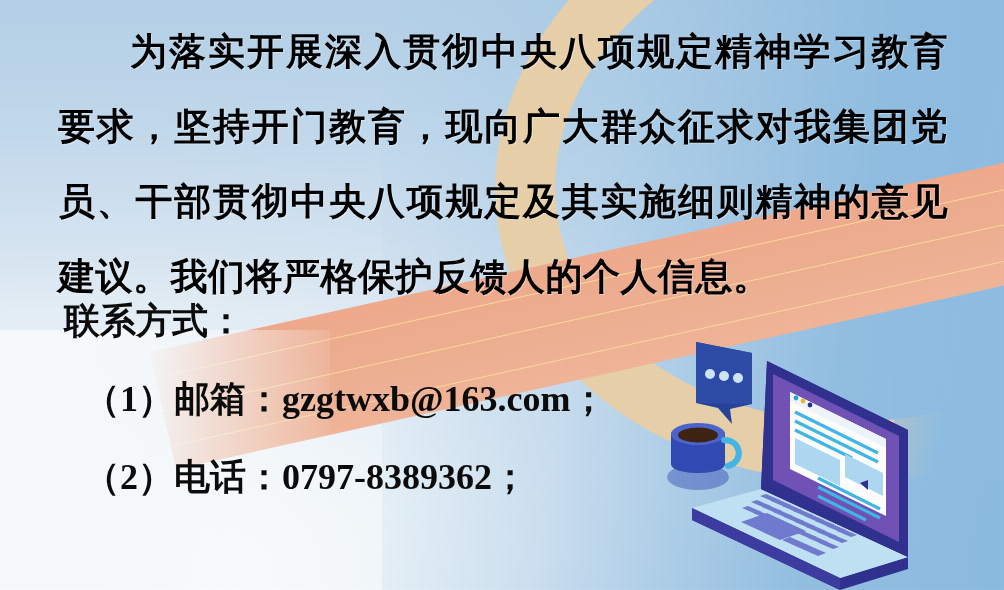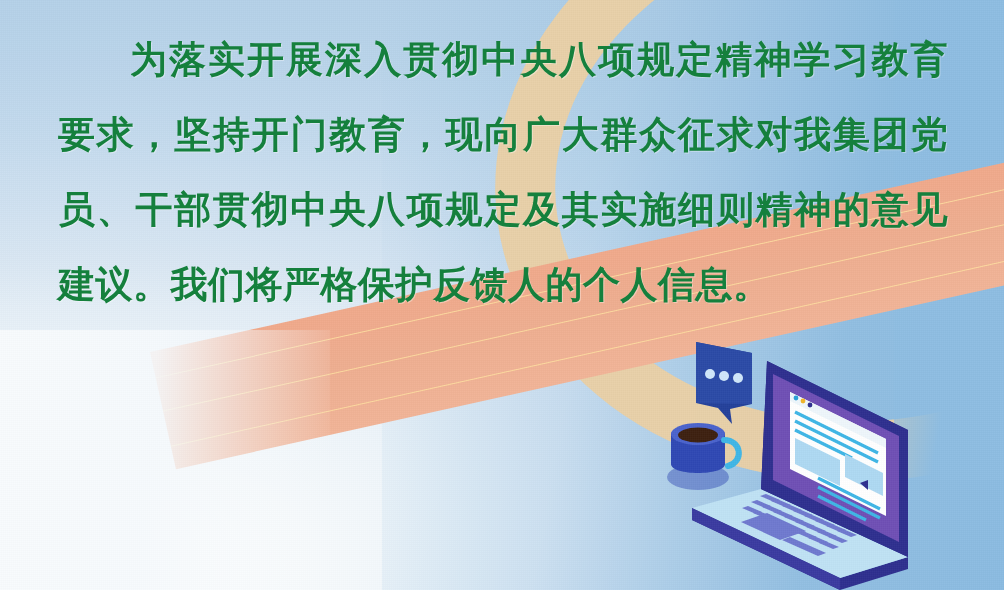--- a/index.html
+++ b/index.html
@@ -56,22 +56,22 @@
   }
   .noise{
     position:absolute;inset:0;opacity:.30;pointer-events:none;
     background-image:
       repeating-linear-gradient(0deg, rgba(255,255,255,.05) 0 1px, rgba(0,0,0,.03) 1px 2px),
       repeating-linear-gradient(90deg, rgba(255,255,255,.05) 0 1px, rgba(0,0,0,.03) 1px 2px);
   }
   
   .copy{
     position:absolute;left:0;top:0;width:960px;
-    padding:22px 0 0 0;
-    color:#15803d;
+    padding:14px 0 0 0;
+    color:#000000;
   }
   .para{
     font-family:"Liberation Serif","DejaVu Serif",serif;
     font-weight:bold;
     font-size:37px;
     line-height:75px;
     letter-spacing:.5px;
     text-indent:72px;
     margin:0 0 0 58px;
     width:890px;
@@ -206,15 +206,18 @@
       </g>
     </svg>
   </div>
 
   <div class="noise"></div>
 
   <div class="copy">
     <p class="para">为落实开展深入贯彻中央八项规定精神学习教育要求，坚持开门教育，现向广大群众征求对我集团党员、干部贯彻中央八项规定及其实施细则精神的意见建议。我们将严格保护反馈人的个人信息。</p>
   </div>
 
-
+  <div class="contact-title">联系方式：</div>
+
+  <div class="contact-item ci1">（1）邮箱：gzgtwxb@163.com；</div>
+  <div class="contact-item ci2">（2）电话：0797-8389362；</div>
 
 </div>
 
 </body></html>

